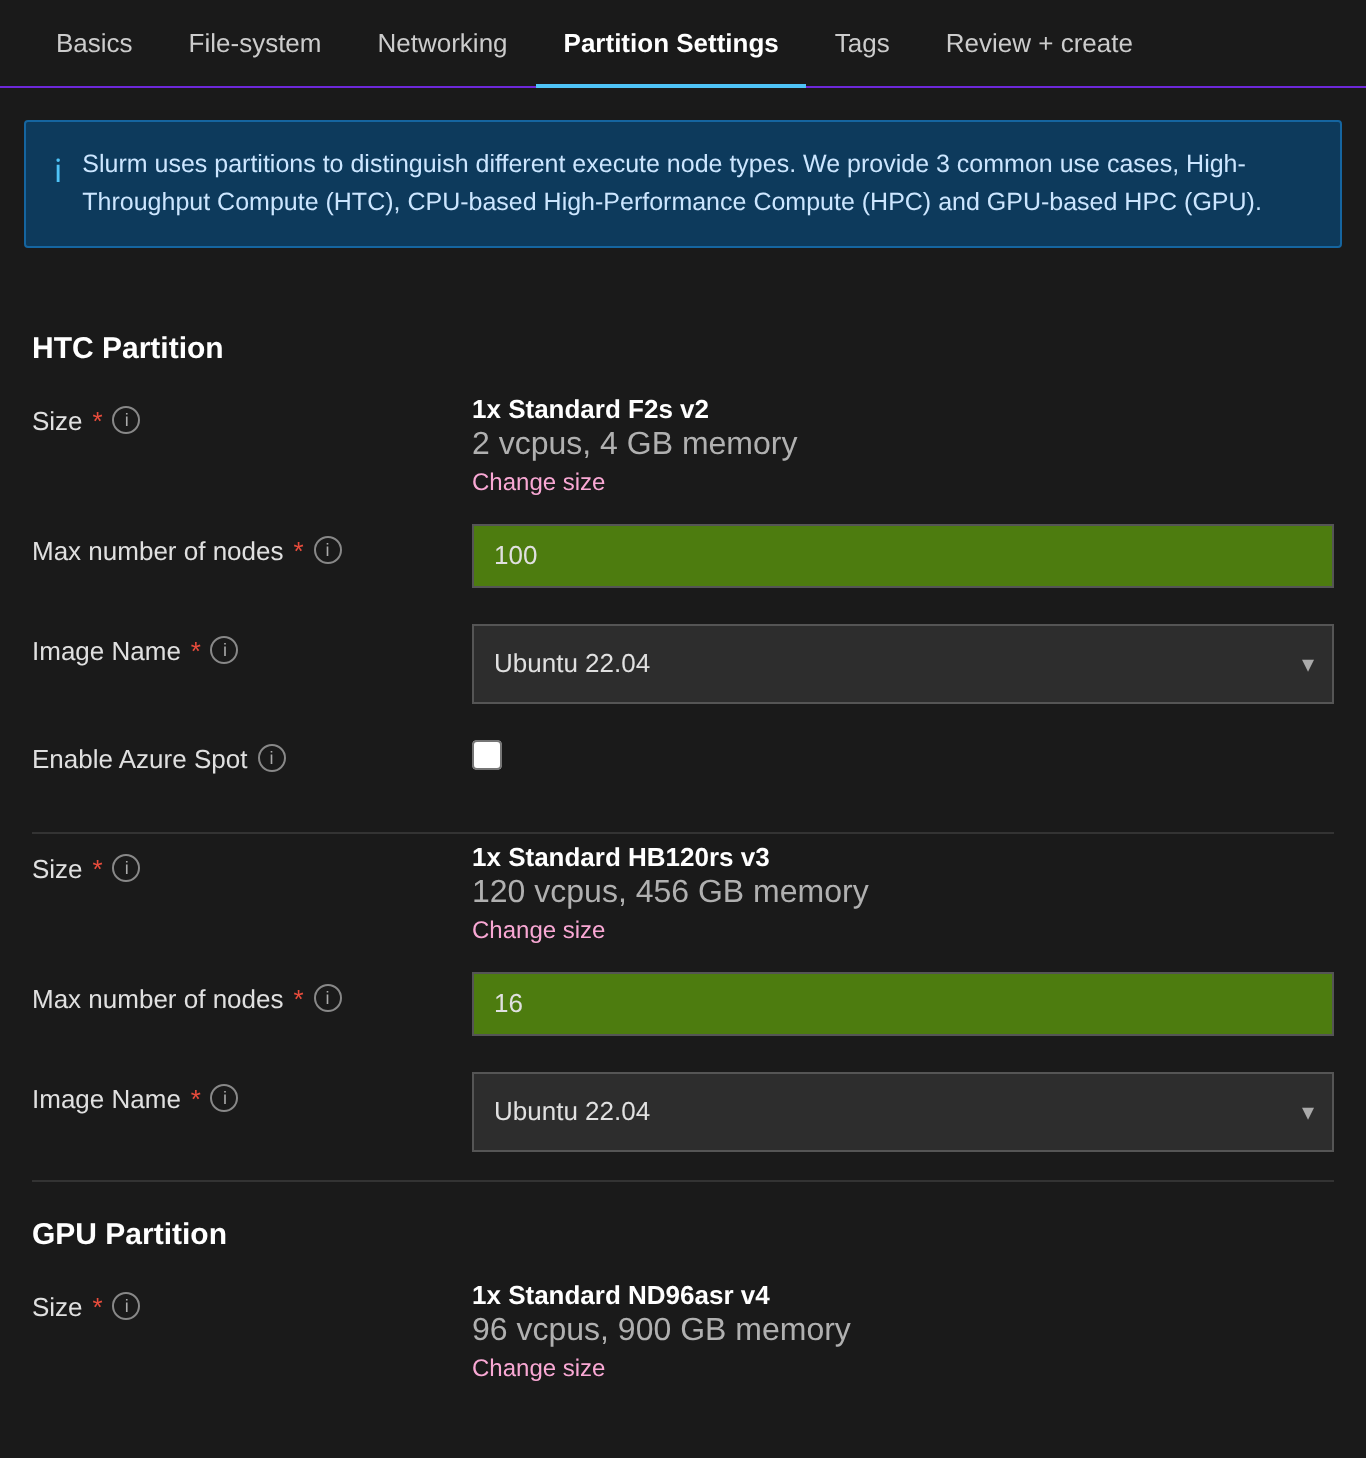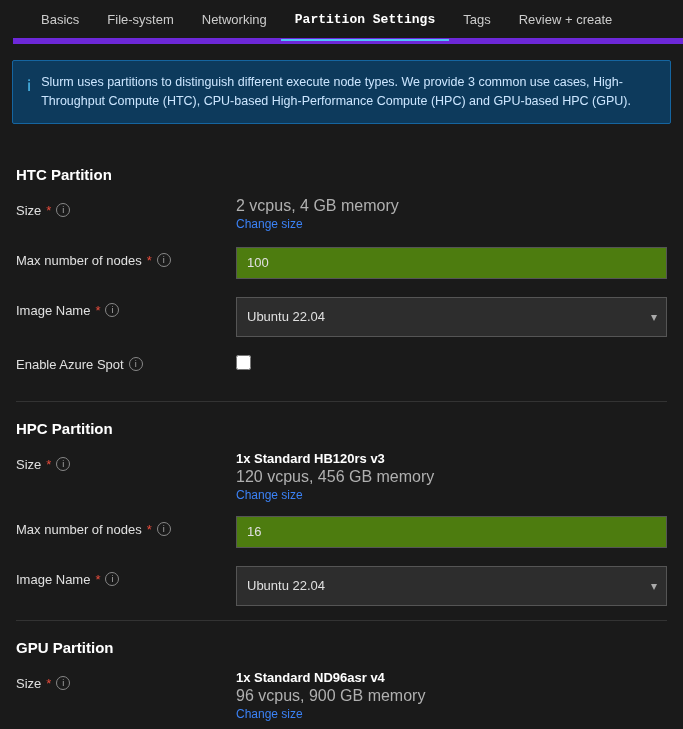--- a/index.html
+++ b/index.html
@@ -10,40 +10,38 @@
       font-size: 13px;
       width: 683px;
       min-height: 729px;
     }
 
     
     .nav-tabs {
       display: flex;
       align-items: center;
       background: #1a1a1a;
-      border-bottom: 6px solid #6d28d9;
+      border-bottom: 1px solid #6d28d9;
       padding: 0 14px;
       height: 44px;
-      margin-left: 13px;
     }
     .nav-tab {
       padding: 0 14px;
       height: 44px;
       display: flex;
       align-items: center;
       color: #ccc;
       font-size: 13px;
       cursor: pointer;
       white-space: nowrap;
       position: relative;
     }
     .nav-tab.active {
       color: #fff;
       font-weight: 600;
-      font-family: Liberation Mono, monospace;
     }
     .nav-tab.active::after {
       content: '';
       position: absolute;
       bottom: 0;
       left: 0;
       right: 0;
       height: 2px;
       background: #4fc3f7;
     }
@@ -130,21 +128,21 @@
     .size-name {
       color: #ffffff;
       font-weight: 600;
       font-size: 13px;
     }
     .size-specs {
       color: #b0b0b0;
       font-size: 16px;
     }
     .change-size-link {
-      color: #3b82f6;
+      color: #f9a8d4;
       font-size: 12px;
       cursor: pointer;
       text-decoration: none;
     }
 
     
     .text-input {
       width: 100%;
       background: #4d7c0f;
       border: 1px solid #555;
@@ -235,20 +233,21 @@
 
   <div class="section-header">HTC Partition</div>
 
   <div class="form-row">
     <div class="form-label">
       <span>Size</span>
       <span class="required">*</span>
       <span class="info-circle">i</span>
     </div>
     <div class="form-value size-display">
+      <span class="size-name">1x Standard F2s v2</span>
       <span class="size-specs">2 vcpus, 4 GB memory</span>
       <a class="change-size-link">Change size</a>
     </div>
   </div>
 
   <div class="form-row">
     <div class="form-label">
       <span>Max number of nodes</span>
       <span class="required">*</span>
       <span class="info-circle">i</span>
@@ -279,21 +278,20 @@
       <span>Enable Azure Spot</span>
       <span class="info-circle">i</span>
     </div>
     <div class="form-value checkbox-wrapper">
       <input type="checkbox" class="checkbox-input" style="">
     </div>
   </div>
 
   <hr class="section-divider">
 
-  <div class="section-header">HPC Partition</div>
 
   <div class="form-row">
     <div class="form-label">
       <span>Size</span>
       <span class="required">*</span>
       <span class="info-circle">i</span>
     </div>
     <div class="form-value size-display">
       <span class="size-name">1x Standard HB120rs v3</span>
       <span class="size-specs">120 vcpus, 456 GB memory</span>

